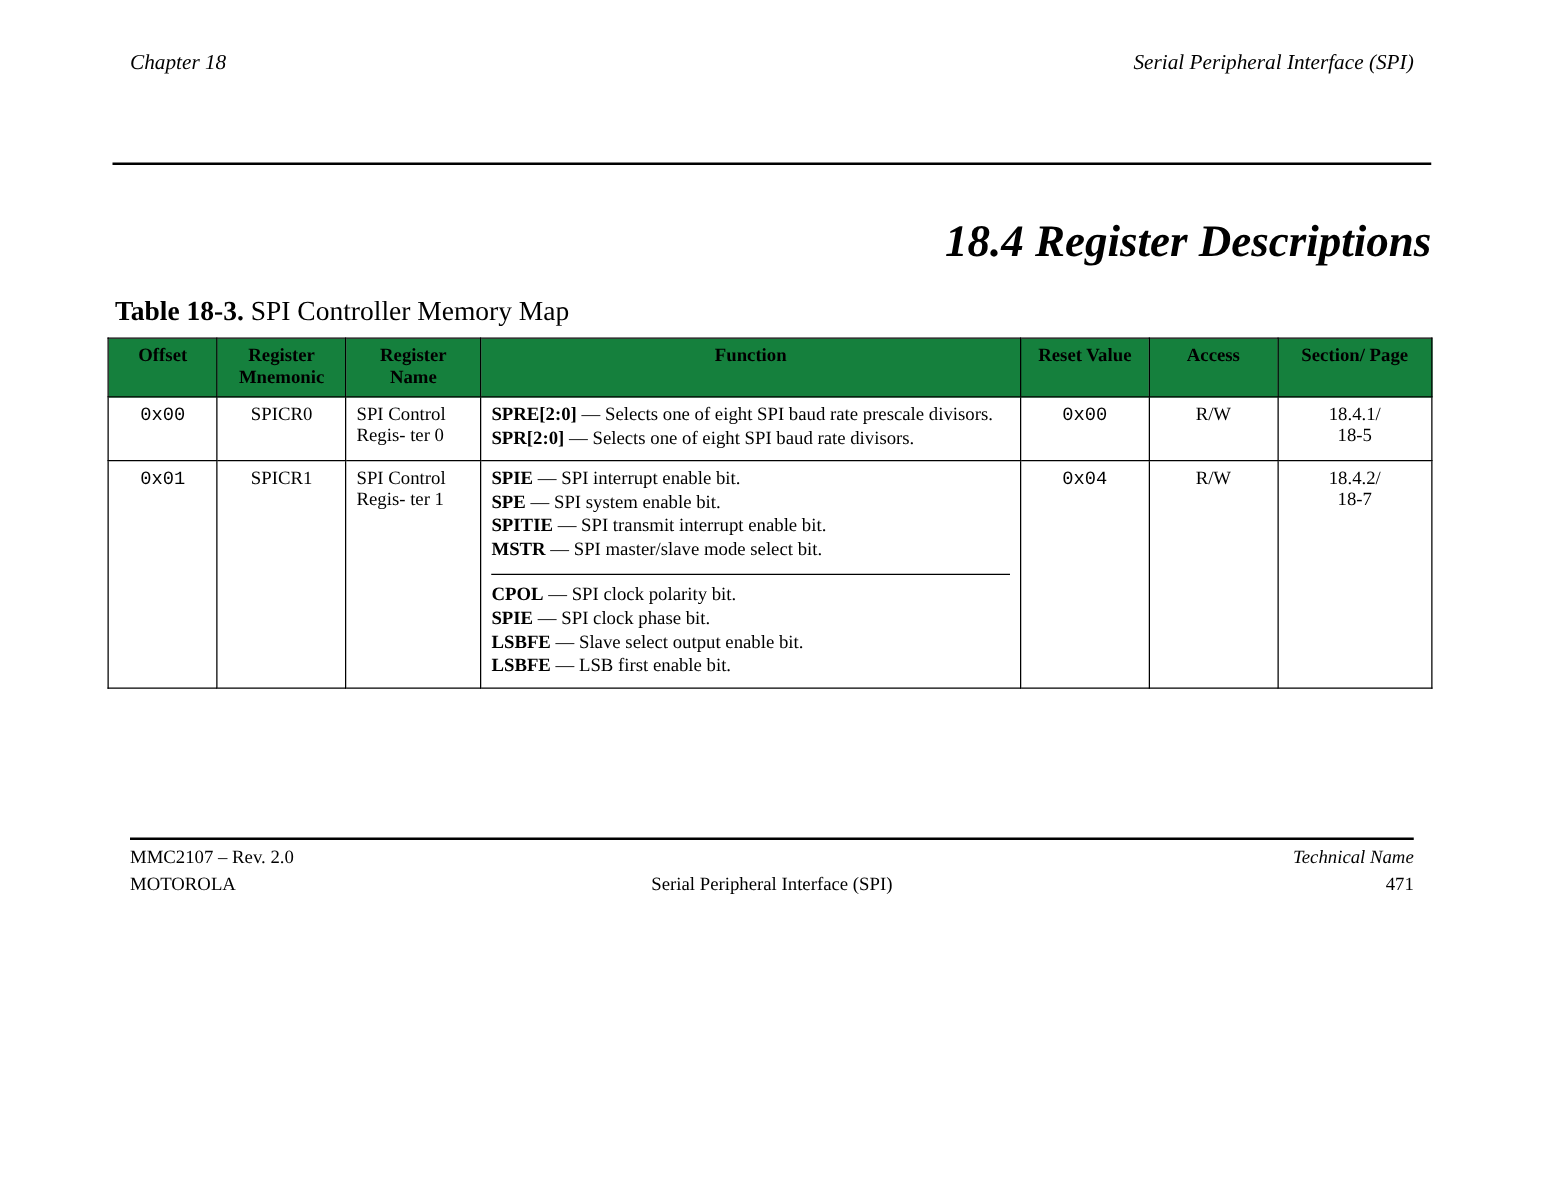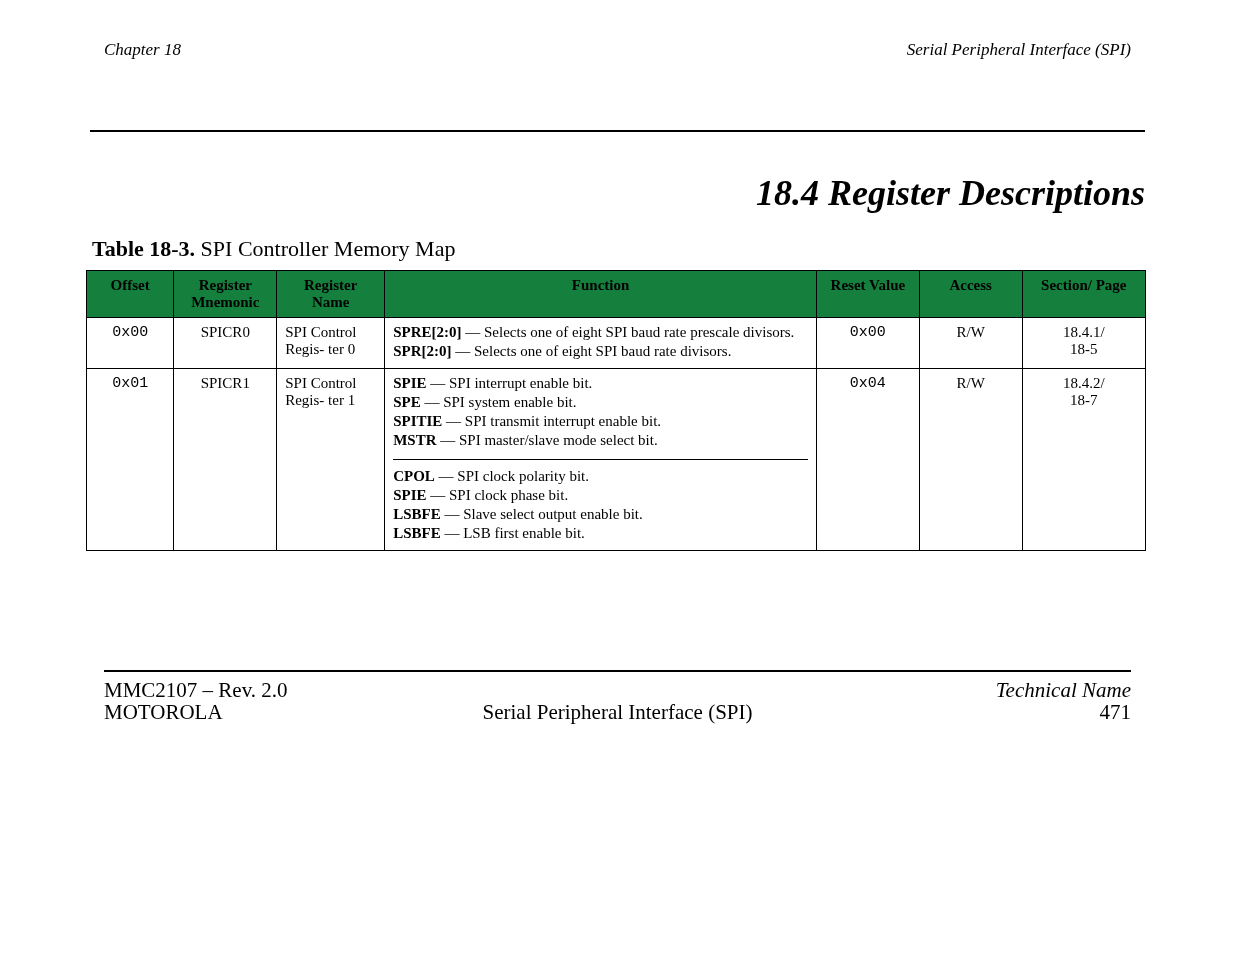--- a/index.html
+++ b/index.html
@@ -97,21 +97,21 @@
     left: 104px;
     right: 104px;
   }
   .footer-rule {
     border: none;
     border-top: 2px solid #000;
     margin: 0 0 6px 0;
   }
   .footer-row {
     position: relative;
-    font-size: 21px;
+    font-size: 15px;
     height: 22px;
   }
   .footer-left { position: absolute; left: 0; }
   .footer-center { position: absolute; left: 50%; transform: translateX(-50%); }
   .footer-right { position: absolute; right: 0; font-style: italic; }
 </style>
 </head>
 <body>
 
 <div class="page">

